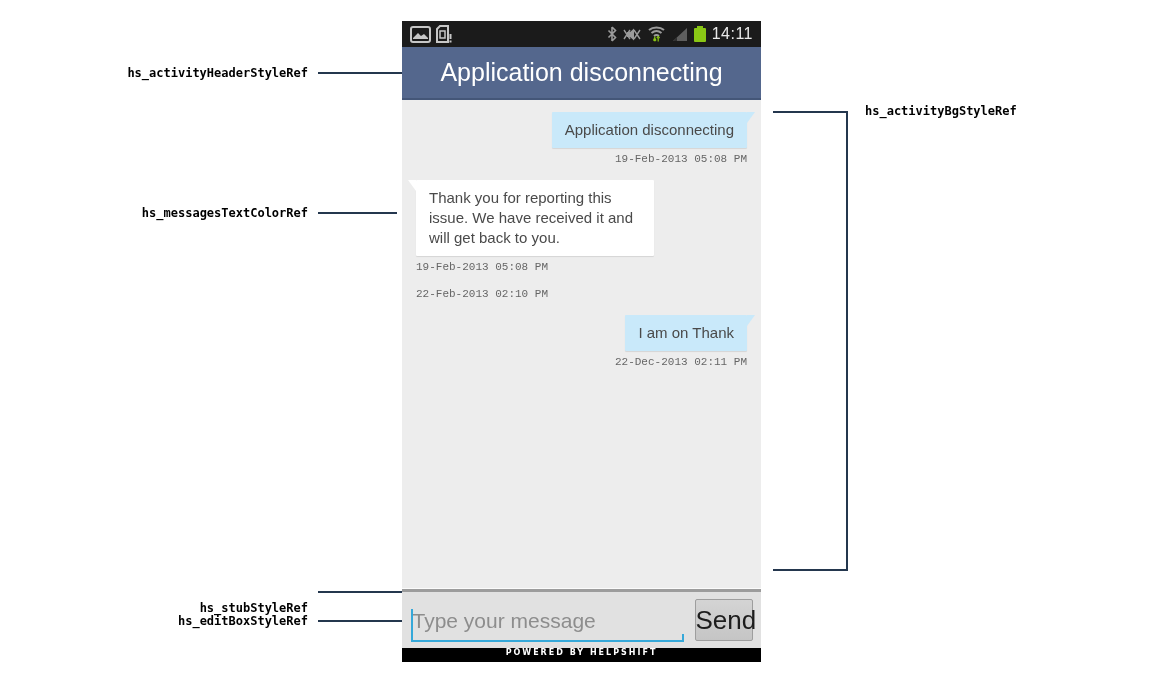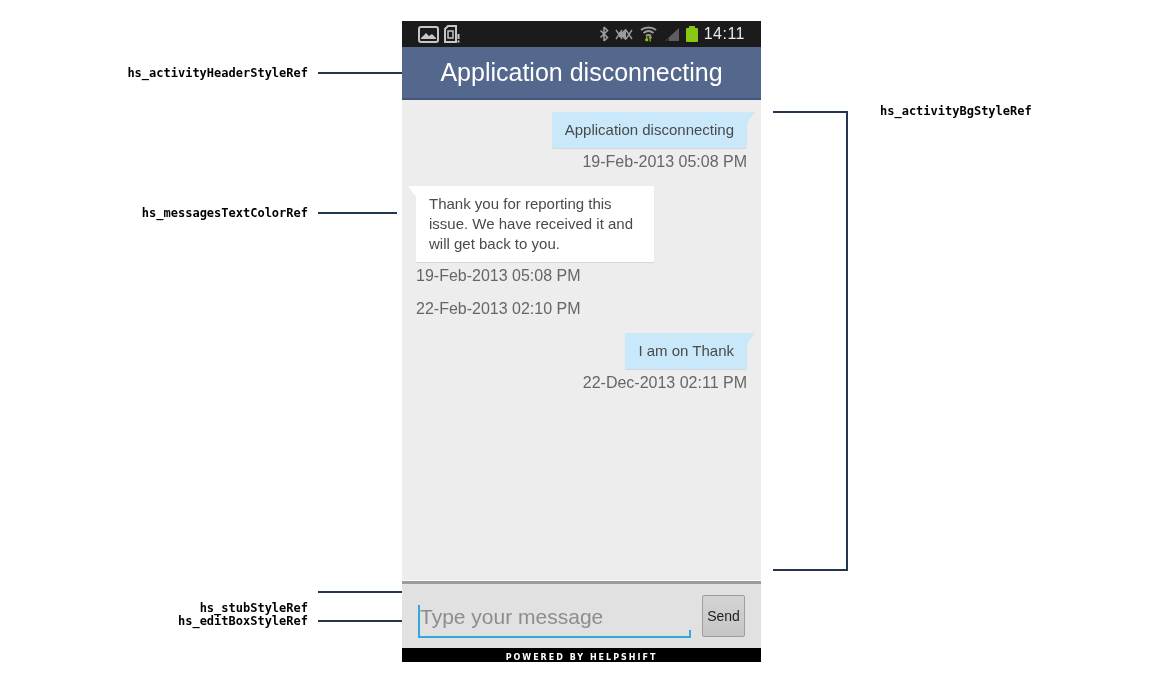--- a/index.html
+++ b/index.html
@@ -5,21 +5,21 @@
   * { margin:0; padding:0; box-sizing:border-box; }
   body { background:#ffffff; font-family:"Liberation Sans", sans-serif; }
   .canvas { position:relative; width:1164px; height:683px; background:#ffffff; overflow:hidden; }
 
   
   .phone { position:absolute; left:402px; top:21px; width:359px; height:641px;
            display:flex; flex-direction:column; background:#ededed; }
 
   
   .statusbar { height:26px; background:#1b1b1b; display:flex; align-items:center;
-               padding:0 16px; flex:none; }
+               padding:0 8px; flex:none; }
   .sb-left { display:flex; align-items:center; gap:5px; }
   .sb-right { margin-left:auto; display:flex; align-items:center; gap:6px; }
   .sb-time { color:#e8e8e8; font-size:16px; letter-spacing:0.5px; }
   .batt { position:relative; width:12px; height:16px; }
   .batt .nub { position:absolute; top:0; left:3px; width:6px; height:2px; background:#86c413; }
   .batt .body { position:absolute; top:2px; left:0; width:12px; height:14px; background:#8ac715; border-radius:1px; }
 
   
   .header { height:53px; background:#54678d; border-bottom:2px solid #41527а;
             border-bottom:2px solid #445678; display:flex; align-items:center;
@@ -31,46 +31,46 @@
   .msg { margin-bottom:15px; }
   .msg .row { display:flex; }
   .msg.right .row { justify-content:flex-end; }
   .bubble { position:relative; background:#ffffff; color:#4a4a4a; font-size:15px;
             line-height:20px; padding:8px 13px; max-width:238px; border-radius:1px;
             box-shadow:0 1px 1px rgba(0,0,0,0.10); }
   .msg.right .bubble { background:#c9e9fa; }
   .tail { position:absolute; top:0; width:0; height:0; }
   .msg.left  .tail { left:-8px; border-right:8px solid #ffffff; border-bottom:11px solid transparent; }
   .msg.right .tail { right:-8px; border-left:8px solid #c9e9fa; border-bottom:11px solid transparent; }
-  .timestamp { font-size:16px; color:#666666; margin-top:5px; }
+  .timestamp { font-size:11px; color:#666666; margin-top:5px;font-family:Liberation Mono, monospace; }
   .msg.right .timestamp { text-align:right; }
 
   
   .stub { flex:none; height:4px; background:#9c9c9c; border-top:1px solid #fbfbfb; }
 
   
-  .composer { flex:none; height:64px; background:#e1e1e1; display:flex;
+  .composer { flex:none; height:56px; background:#e1e1e1; display:flex;
               align-items:center; padding:0 16px 0 16px; gap:11px;justify-content:center; }
   .editbox { flex:1; position:relative; height:40px; margin-top:4px; display:flex;
              align-items:center; border-bottom:2px solid #35a8d9; }
   .editbox::before, .editbox::after { content:""; position:absolute; bottom:-2px;
              width:2px; height:8px; background:#35a8d9; }
   .editbox::before { left:0; } .editbox::after { right:0; }
   .cursor { width:2px; height:25px; background:#35a8d9; flex:none; }
   .editbox input { flex:1; border:none; outline:none; background:transparent;
              font-size:21px; color:#444444; min-width:0;
              font-family:"Liberation Sans", sans-serif; }
   .editbox input::placeholder { color:#8d8d8d; opacity:1; }
   .send-btn { width:58px; height:42px; background:linear-gradient(#d4d4d4,#c5c5c5);
-             border:1px solid #9e9e9e; border-radius:2px; font-size:14px; color:#1d1d1d;
+             border:1px solid #9e9e9e; border-radius:2px; font-size:26px; color:#1d1d1d;
              font-family:"Liberation Sans", sans-serif; }
 
   
   .footer { flex:none; height:14px; background:#000000; display:flex;
-            align-items:flex-end; justify-content:center; }
+            align-items:flex-start; justify-content:center; }
   .footer-text { color:#ffffff; font-size:8px; font-weight:bold; letter-spacing:2px;
             font-family:"DejaVu Sans", sans-serif; }
 
   
   .ann-label { position:absolute; font-family:"DejaVu Sans Mono", monospace;
                font-weight:bold; font-size:12px; color:#000000; white-space:nowrap; }
   .ann-label.al-right-edge { right:856px; text-align:right; }
   .ann-line { position:absolute; height:2px; background:#24374e; }
   .bracket { position:absolute; left:773px; top:111px; width:75px; height:460px;
              border:2px solid #24374e; border-left:none; }
@@ -200,15 +200,15 @@
   <div class="ann-label al-right-edge" style="top:206px;">hs_messagesTextColorRef</div>
   <div class="ann-line" style="left:318px; top:212px; width:79px;"></div>
 
   <div class="ann-label al-right-edge" style="top:585px;margin-top:16px;">hs_stubStyleRef</div>
   <div class="ann-line" style="left:318px; top:591px; width:84px;"></div>
 
   <div class="ann-label al-right-edge" style="top:614px;">hs_editBoxStyleRef</div>
   <div class="ann-line" style="left:318px; top:620px; width:84px;"></div>
 
   <div class="bracket"></div>
-  <div class="ann-label" style="left:865px; top:104px;margin-left:15px;">hs_activityBgStyleRef</div>
+  <div class="ann-label" style="left:865px; top:104px;">hs_activityBgStyleRef</div>
 
 </div>
 
 </body></html>

